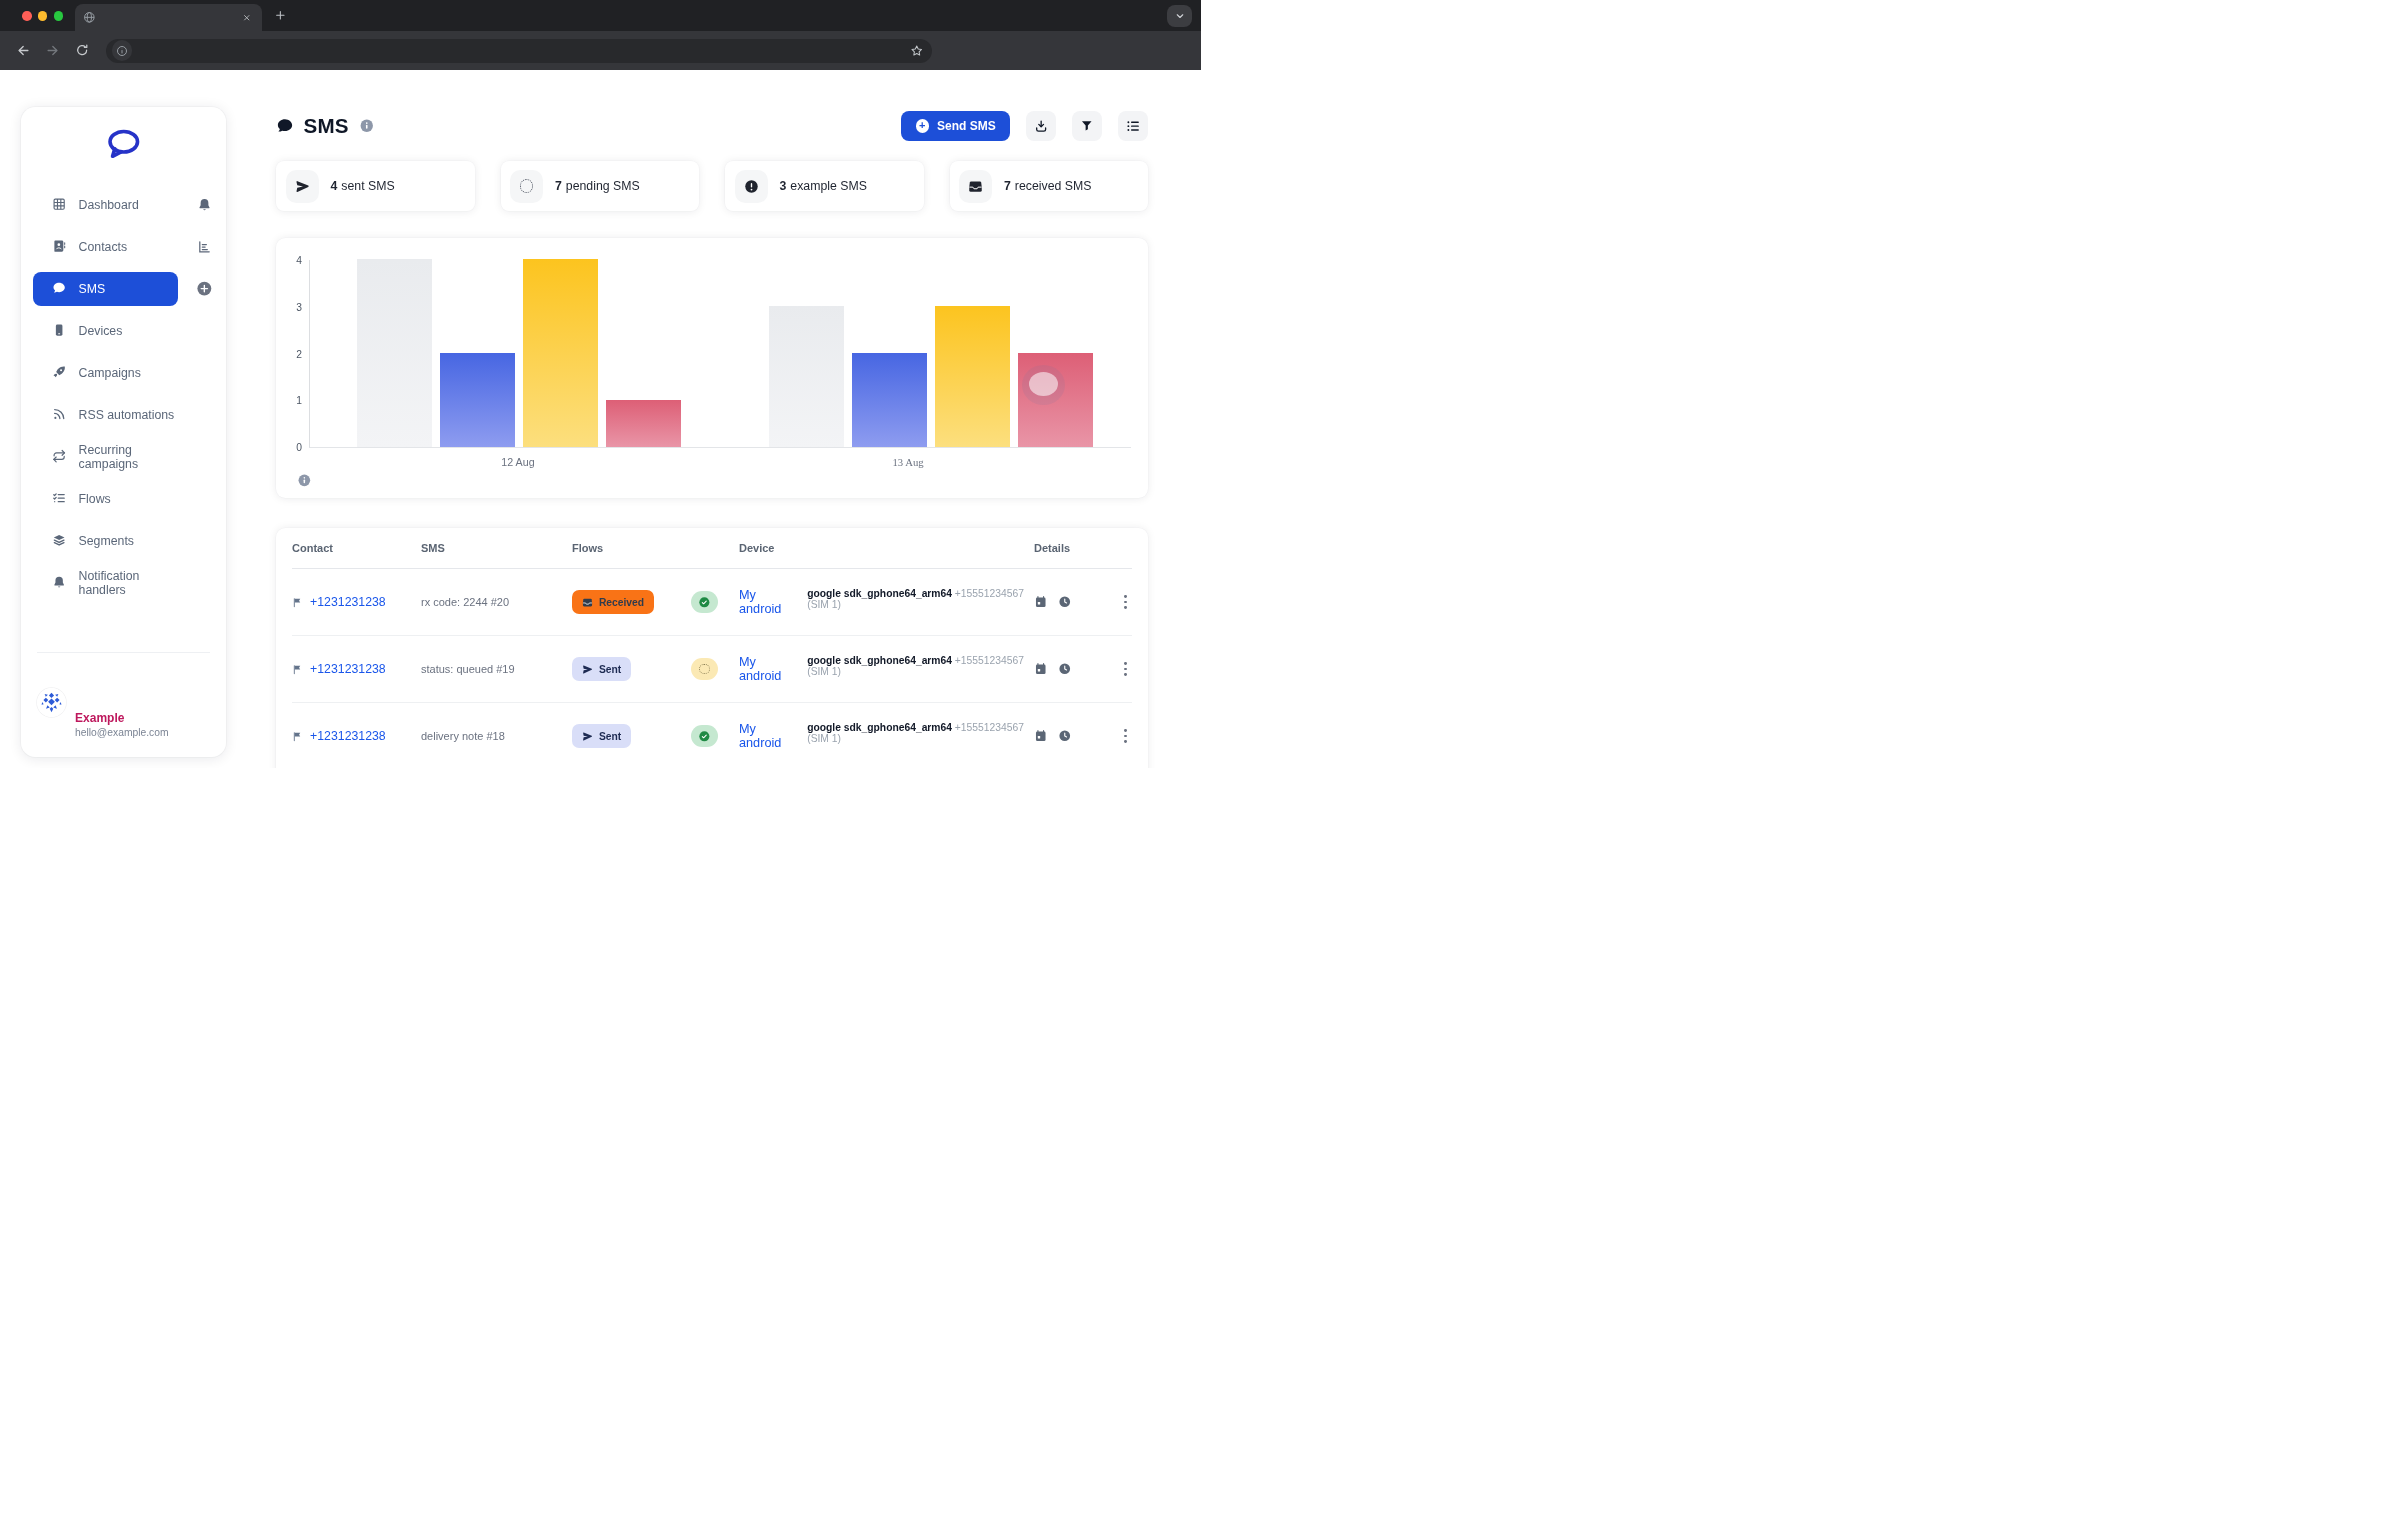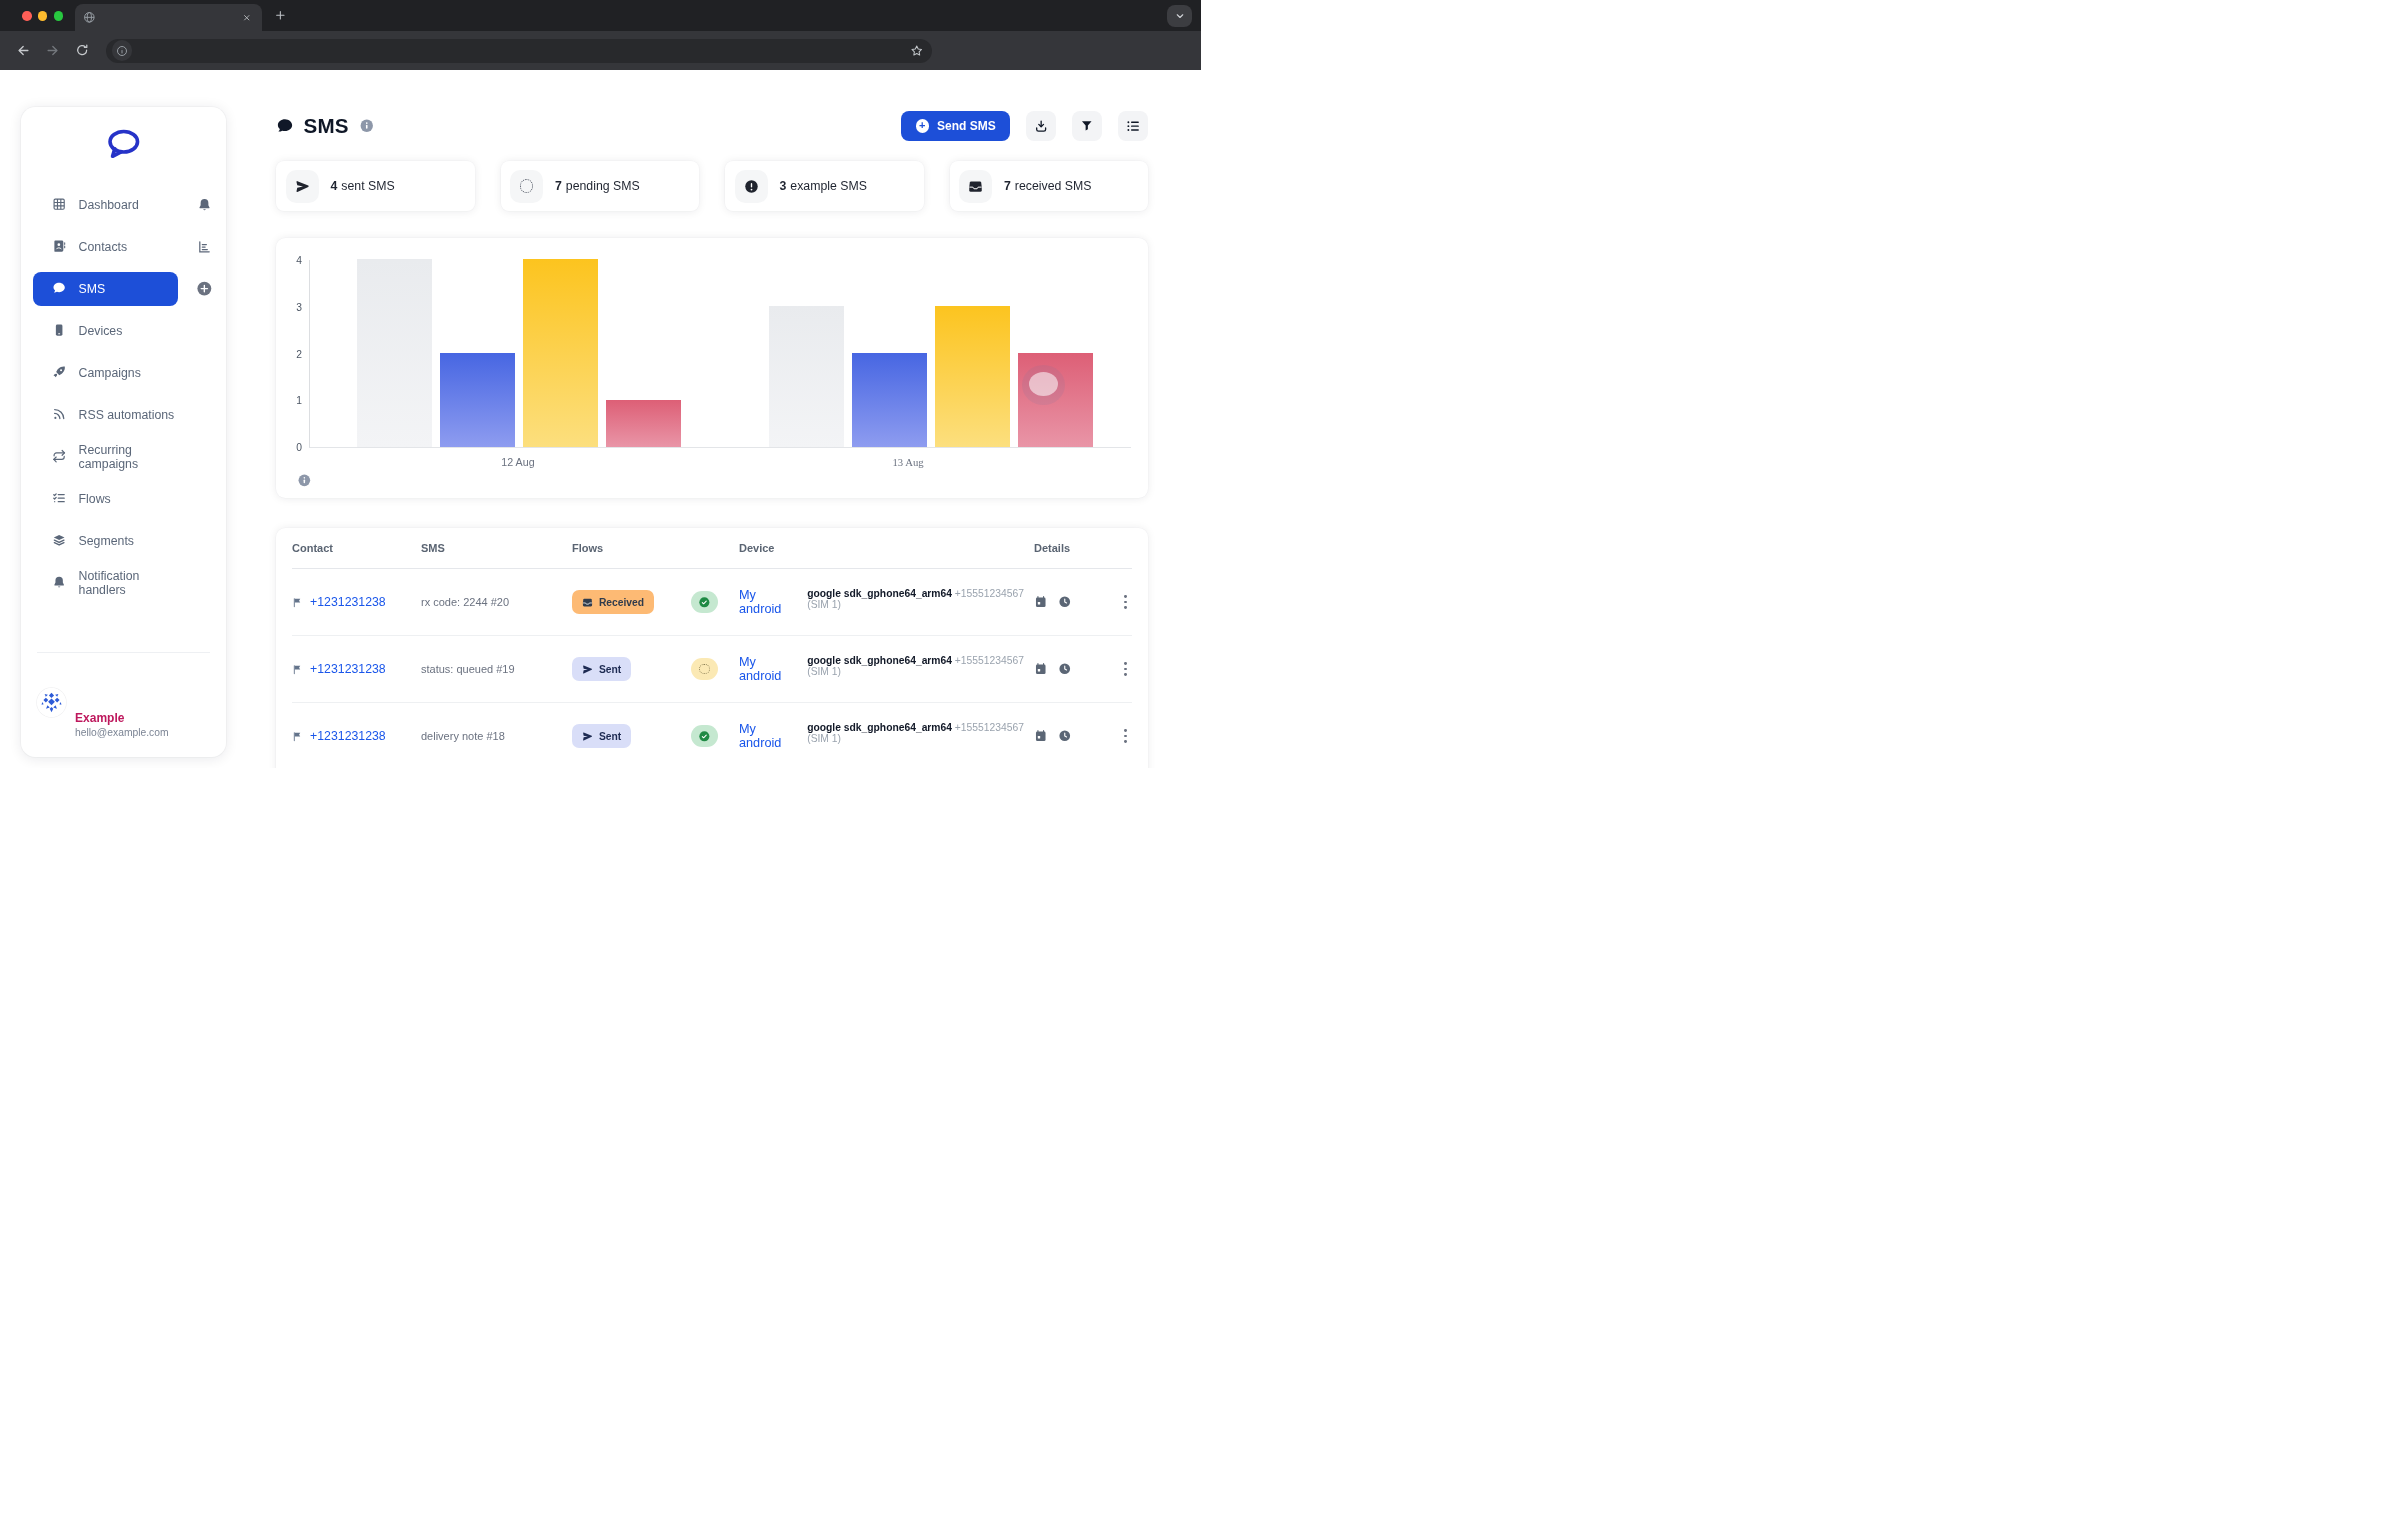--- a/index.html
+++ b/index.html
@@ -96,21 +96,21 @@
   .t-head .th { font-size:11px; font-weight:700; color:#5a6472; }
   .t-row { height:67px; border-bottom:0.8px solid #eef0f2; }
   .contact-cell { display:flex; align-items:center; gap:7.1px; }
   .flag-ic { color:#64748b; flex:none; }
   .phone-link { color:#1a56ea; font-size:12.3px; font-weight:500; text-decoration:none; }
   .sms-text { font-size:11px; color:#6b7280; }
   .type-cell { position:relative; display:flex; align-items:center; }
   .badge { display:inline-flex; align-items:center; gap:6.4px; height:24px; border-radius:7.1px; padding:0 9.5px;
            font-size:10.3px; font-weight:700; }
   .badge.sent { background:#d9def8; color:#1e2b53; }
-  .badge.received { background:#fdba74; color:#313c4c; }
+  .badge.received { background:#f97316; color:#313c4c; }
   .status-pill { position:absolute; left:119px; width:27px; height:22px; border-radius:11px;
                  display:flex; align-items:center; justify-content:center; }
   .status-pill.success { background:#c5e8d0; }
   .status-pill.pending { background:#fbe9b4; }
   .pend-spin { width:10.3px; height:10.3px; border:1.6px dotted #8d8156; border-radius:50%; }
   .device-cell { display:flex; gap:4px; }
   .device-link { color:#1a56ea; font-size:12.7px; font-weight:500; text-decoration:none; }
   .device-sub { font-size:10.3px; color:#9aa3ae;margin-left:8px; }
   .device-sub b { color:#111827; font-weight:700; }
   .details-cell { display:flex; align-items:center; gap:10.3px; }

